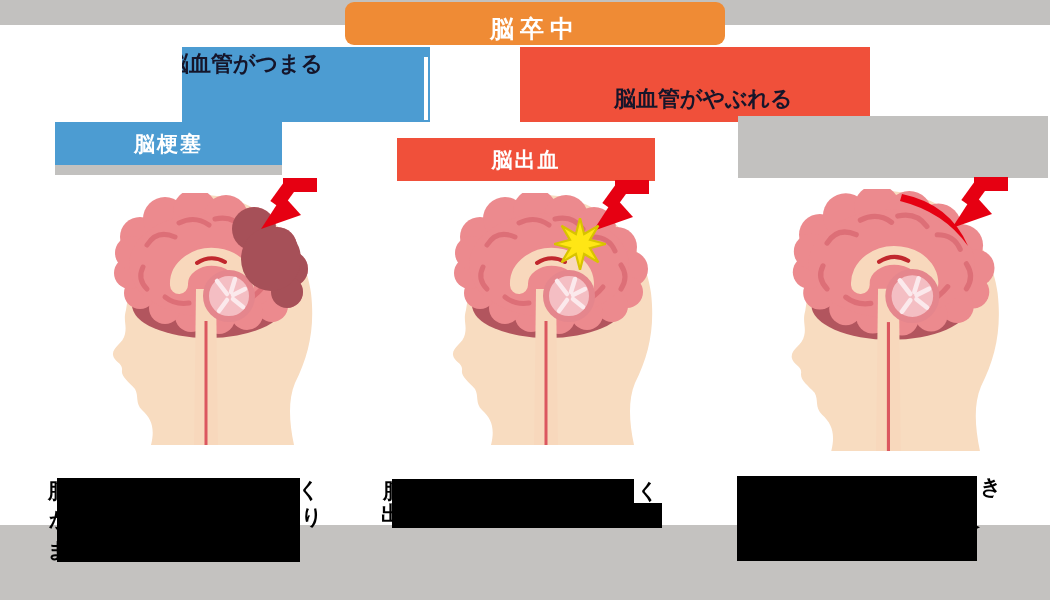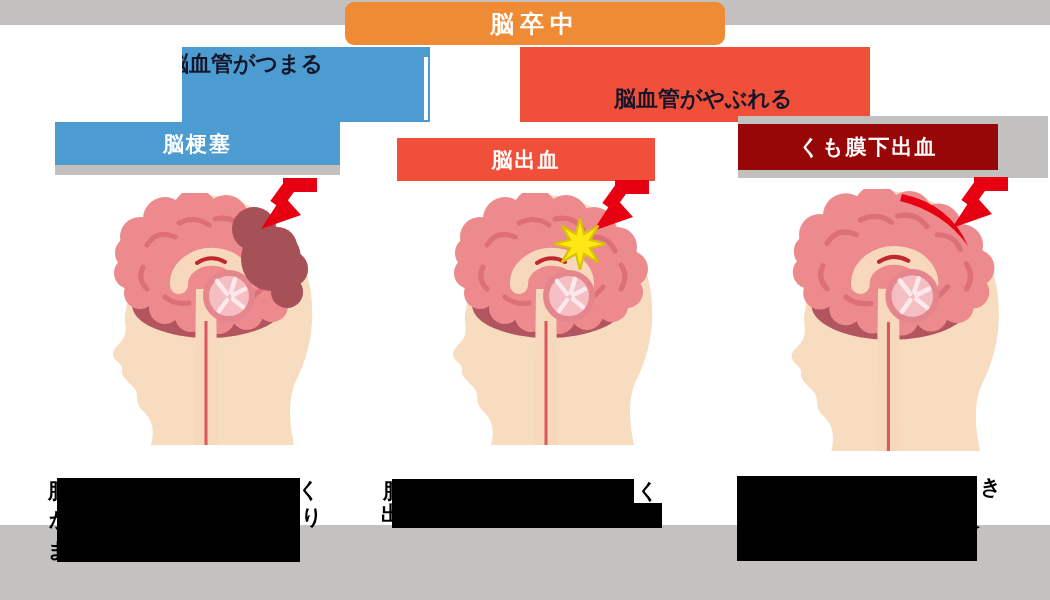--- a/index.html
+++ b/index.html
@@ -2,33 +2,33 @@
 <html><head>
 <meta charset="utf-8">
 <style>
   html,body{margin:0;padding:0;background:#fff;}
   .stage{position:relative;width:1050px;height:600px;background:#fff;overflow:hidden;
          font-family:"DejaVu Sans","Liberation Sans",sans-serif;}
   .band{position:absolute;left:0;width:1050px;}
   .band-top{top:0;height:25px;background:#C2C1BF;}
   .band-bottom{top:525px;height:75px;background:#C4C2C0;}
   .banner{position:absolute;left:345px;top:2px;width:380px;height:43px;background:#EF8B35;
-          border-radius:9px;display:flex;align-items:center;justify-content:center;
+          border-radius:9px;display:flex;align-items:flex-end;justify-content:center;
           color:#fff;font-size:24px;font-weight:bold;letter-spacing:6px;z-index:2;}
   .bubble{position:absolute;top:47px;height:75px;color:#15152A;font-weight:bold;font-size:22px;z-index:1;}
   .bubble-blue{left:182px;width:248px;background:#4C9CD2;}
   .bubble-blue .clip{position:absolute;left:0;top:2px;width:152px;height:27px;overflow:hidden;}
   .bubble-blue .clip span{display:inline-block;margin-left:-15px;white-space:nowrap;}
   .vline{position:absolute;right:2px;top:10px;width:4px;height:63px;background:#fff;}
   .bubble-red{left:520px;width:350px;background:#F0503A;}
   .bubble-red .rupture{position:absolute;left:94px;top:37px;white-space:nowrap;
                        border-bottom:3px solid #fff;padding-bottom:16px;}
   .tlabel{position:absolute;display:flex;align-items:center;justify-content:center;
           color:#fff;font-weight:bold;font-size:21px;letter-spacing:2px;z-index:2;}
-  .tlabel-1{left:55px;top:122px;width:285px;height:43px;background:#4C9CD2;box-shadow:0 10px 0 #C2C1BF;}
+  .tlabel-1{left:55px;top:122px;width:227px;height:43px;background:#4C9CD2;box-shadow:0 10px 0 #C2C1BF;}
   .tlabel-2{left:397px;top:138px;width:258px;height:43px;background:#F0503A;}
   .tlabel-3{left:738px;top:124px;width:260px;height:46px;background:#970707;}
   .tlabel3-shadow{position:absolute;left:738px;top:116px;width:310px;height:62px;background:#C2C1BF;z-index:1;}
   .head{position:absolute;z-index:1;}
   .head-1{left:95px;top:193px;width:225px;height:252px;}
   .head-2{left:435px;top:193px;width:225px;height:252px;}
   .head-3{left:773px;top:189px;width:234px;height:262px;}
   .overlay{position:absolute;z-index:2;}
   .arrow-1{left:259px;top:177px;width:60px;height:56px;}
   .arrow-2{left:591px;top:179px;width:60px;height:56px;}
@@ -129,23 +129,20 @@
     <span class="rupture">脳血管がやぶれる</span>
   </div>
 
   <div class="tlabel3-shadow"></div>
   <div class="tlabel tlabel-1">
     <span>脳梗塞</span>
   </div>
   <div class="tlabel tlabel-2">
     <span>脳出血</span>
   </div>
-  <div class="tlabel tlabel-3">
-    <span>くも膜下出血</span>
-  </div>
 
   <svg class="head head-1" viewBox="0 0 225 252">
     <use href="#head-art"></use>
     <g fill="#A65058">
       <circle cx="159" cy="36" r="22"></circle>
         <circle cx="182" cy="54" r="20"></circle>
       <circle cx="195" cy="76" r="18"></circle>
         <circle cx="192" cy="99" r="16"></circle>
       <ellipse cx="176" cy="66" rx="30" ry="32"></ellipse>
     </g>

